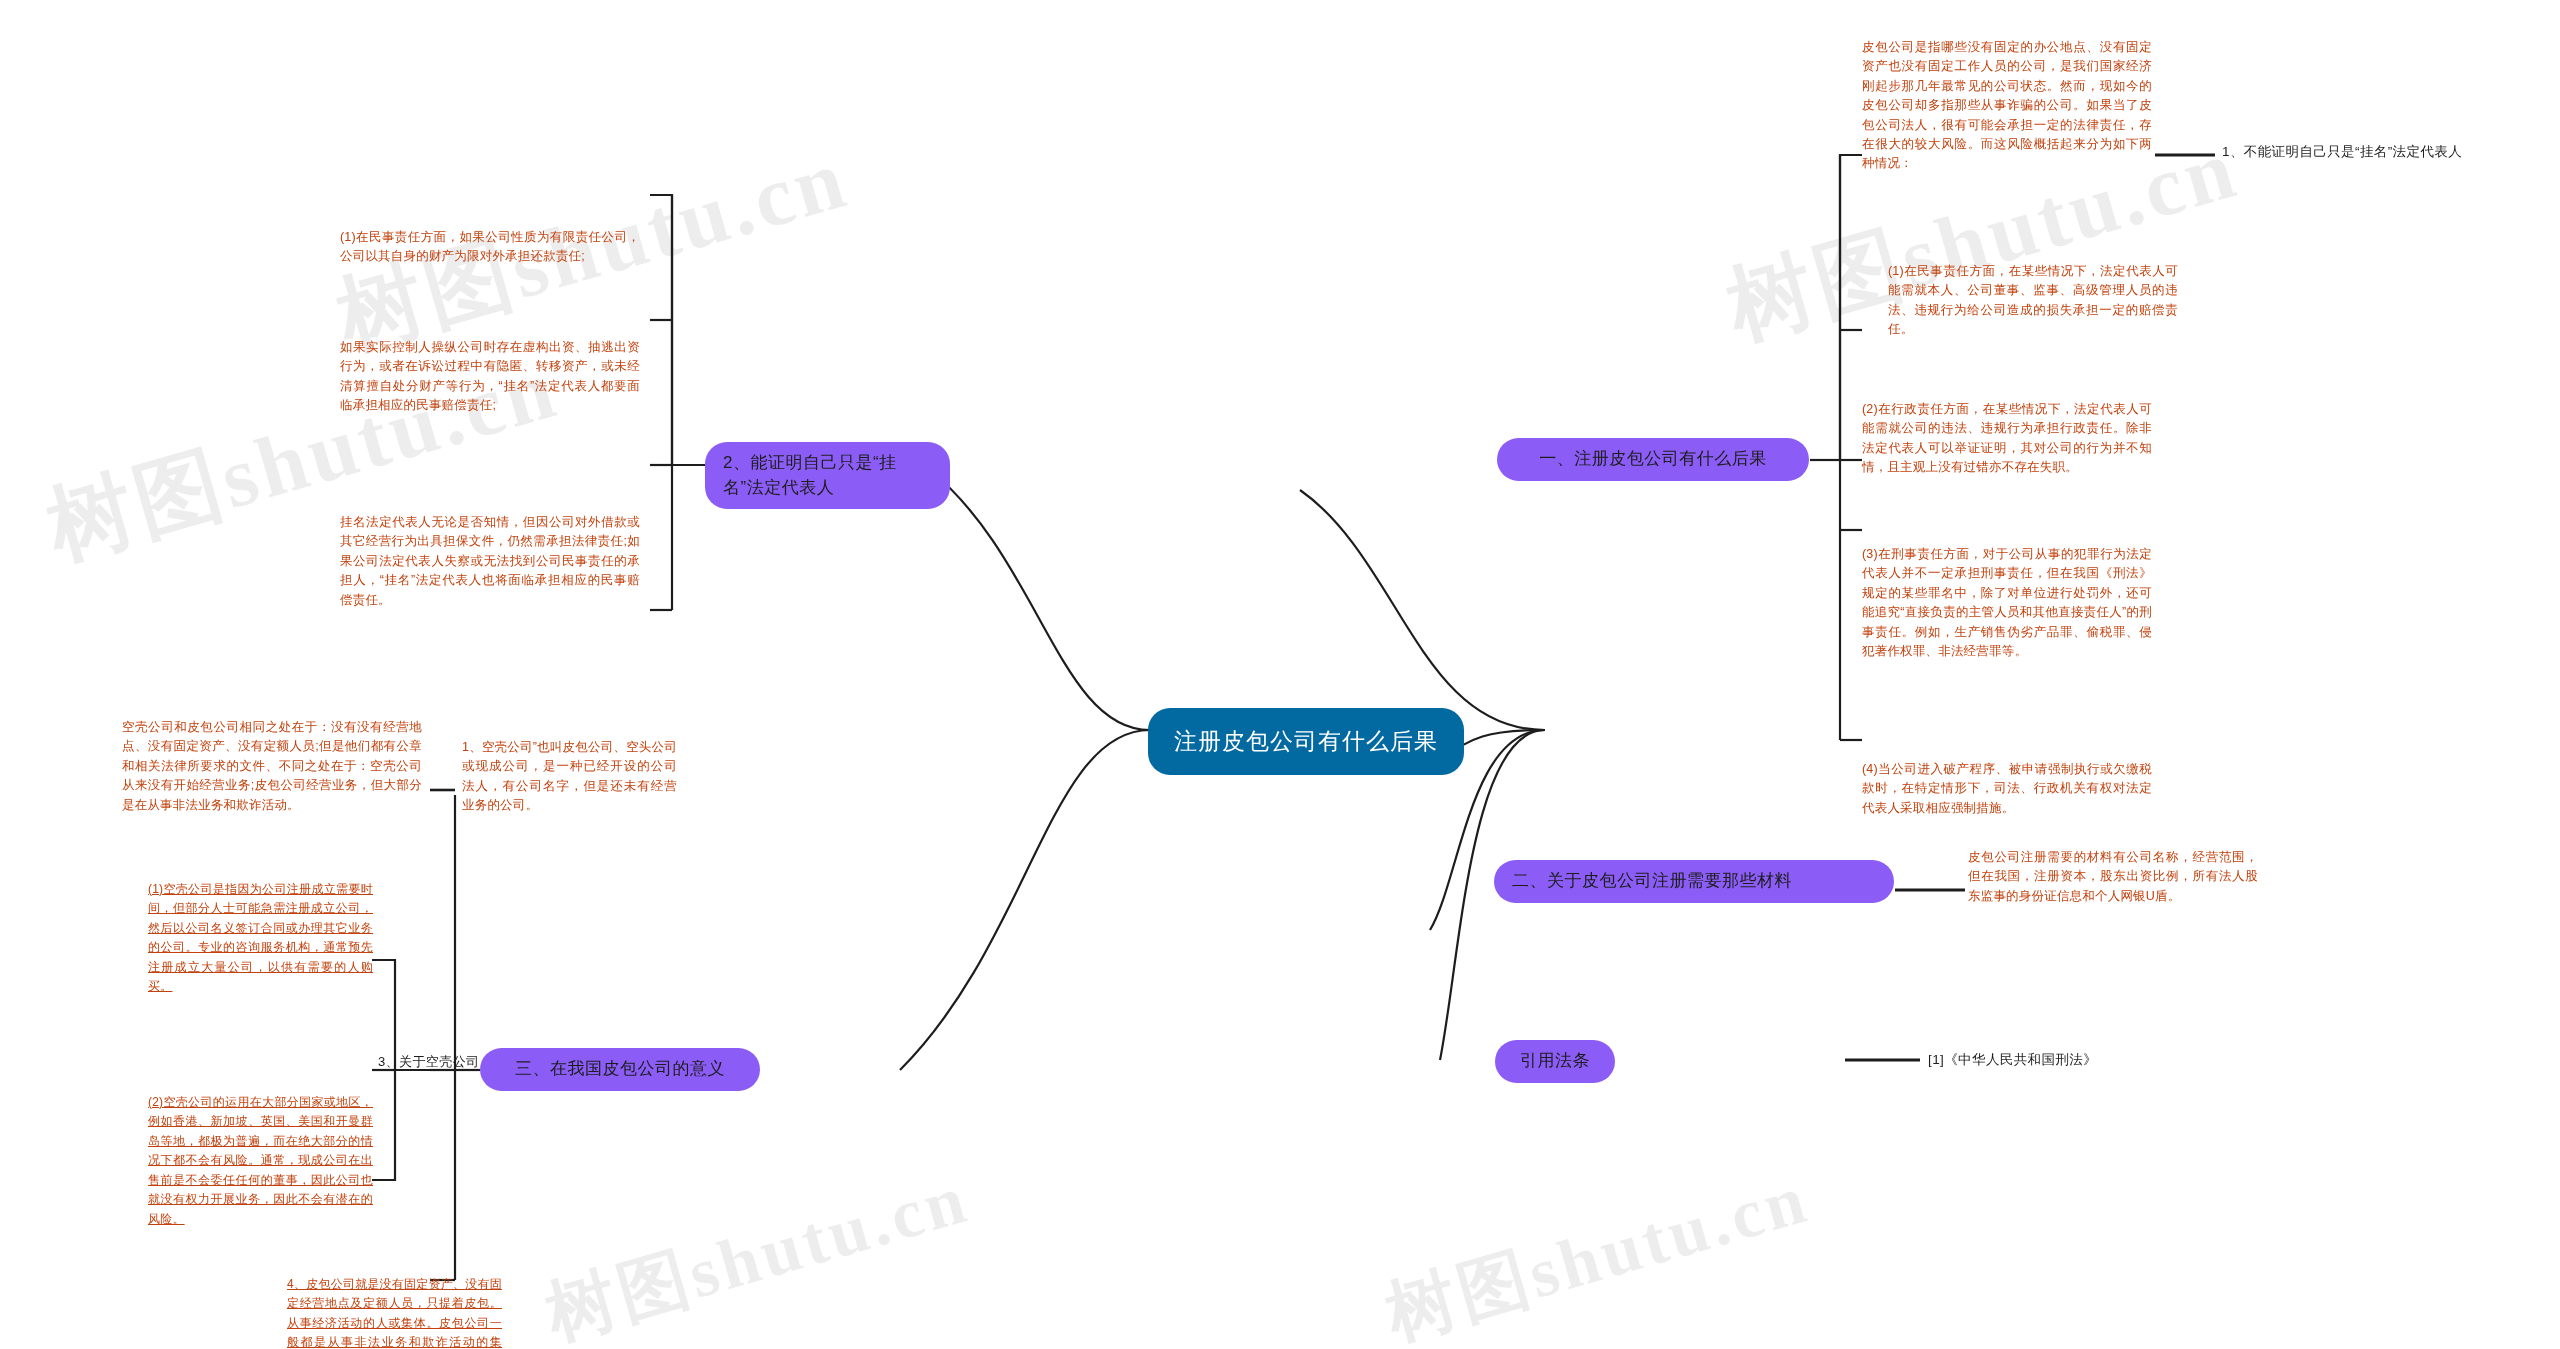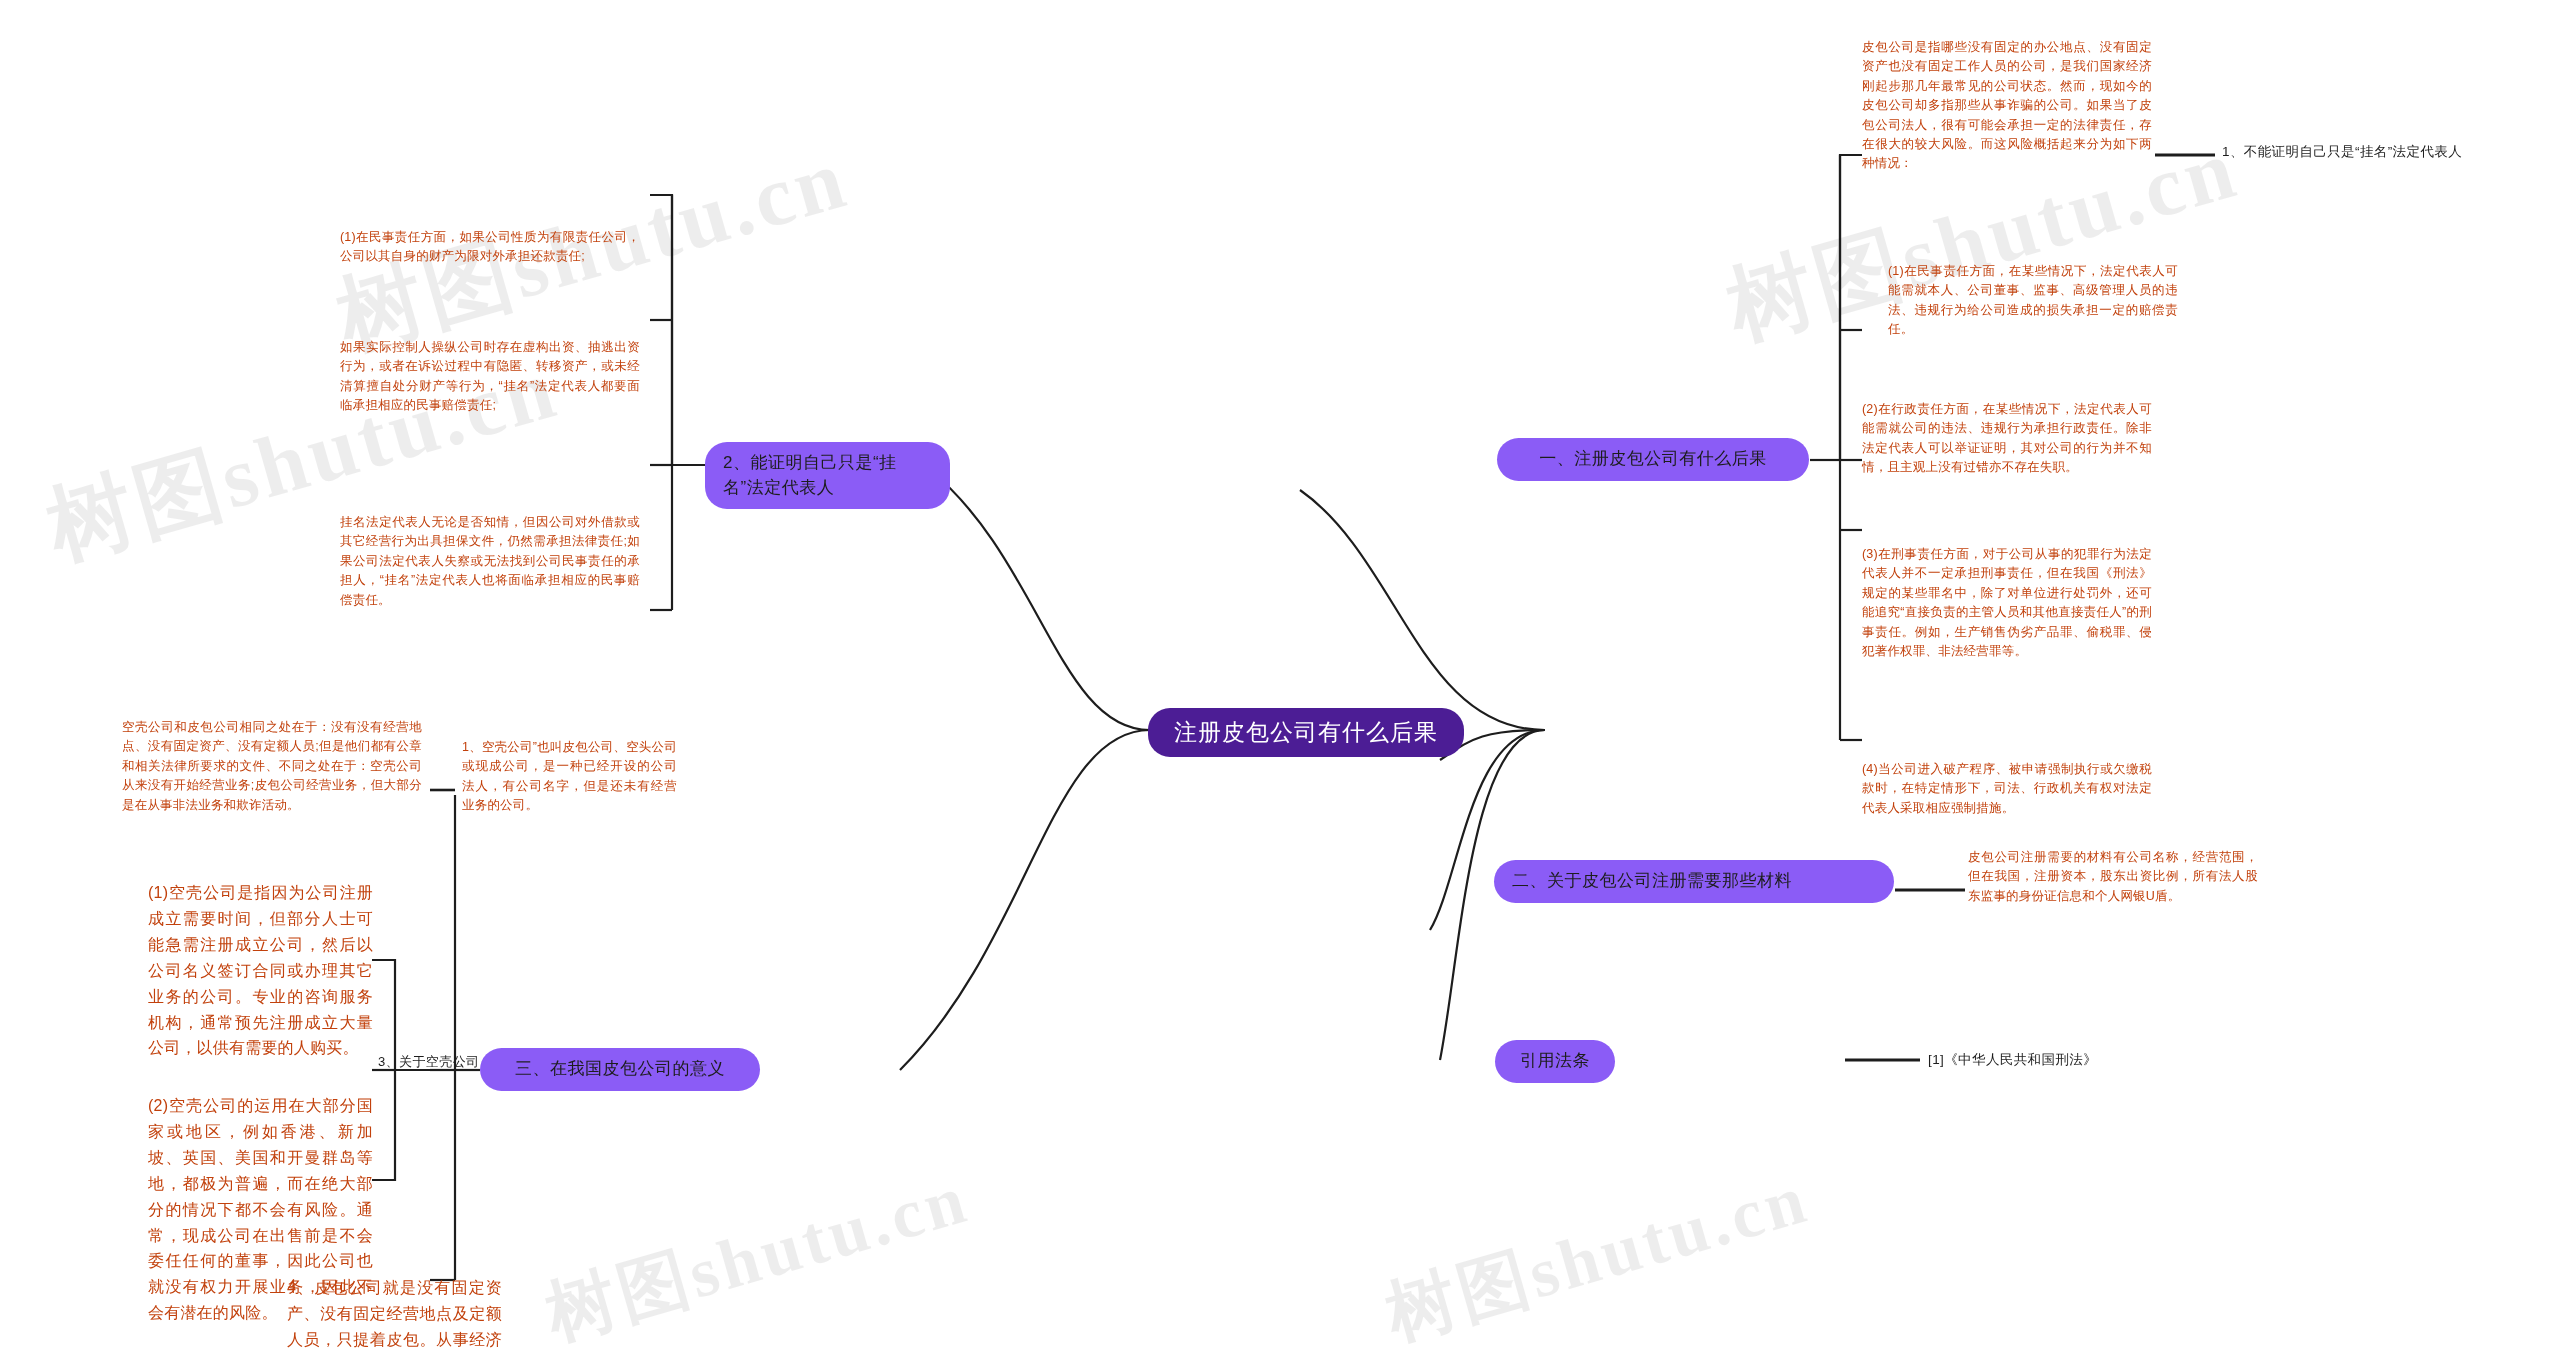--- a/index.html
+++ b/index.html
@@ -42,26 +42,26 @@
     pointer-events: none;
   }
 
   
   .node {
     position: absolute;
     box-sizing: border-box;
   }
 
   .root-node {
-    background: #4c1d95;
+    background: #0369a1;
     color: #ffffff;
     border-radius: 22px;
     font-size: 23px;
     line-height: 1.35;
-    padding: 9px 26px;
+    padding: 18px 26px;
     white-space: nowrap;
     letter-spacing: 1px;
   }
 
   .branch-node {
     background: #8b5cf6;
     color: #1d1d1d;
     border-radius: 22px;
     font-size: 17px;
     line-height: 1.45;
@@ -71,22 +71,23 @@
 
   .leaf-node {
     color: #c2410c;
     font-size: 12.5px;
     line-height: 1.55;
     letter-spacing: 0.2px;
     text-align: justify;
   }
 
   .leaf-node.sm {
-    font-size: 16px;
+    font-size: 12px;
     line-height: 1.62;
+    text-decoration: underline;
   }
 
   .plain-node {
     color: #1d1d1d;
     font-size: 14px;
     line-height: 1.5;
     white-space: nowrap;
     letter-spacing: 0.4px;
   }
 </style>

